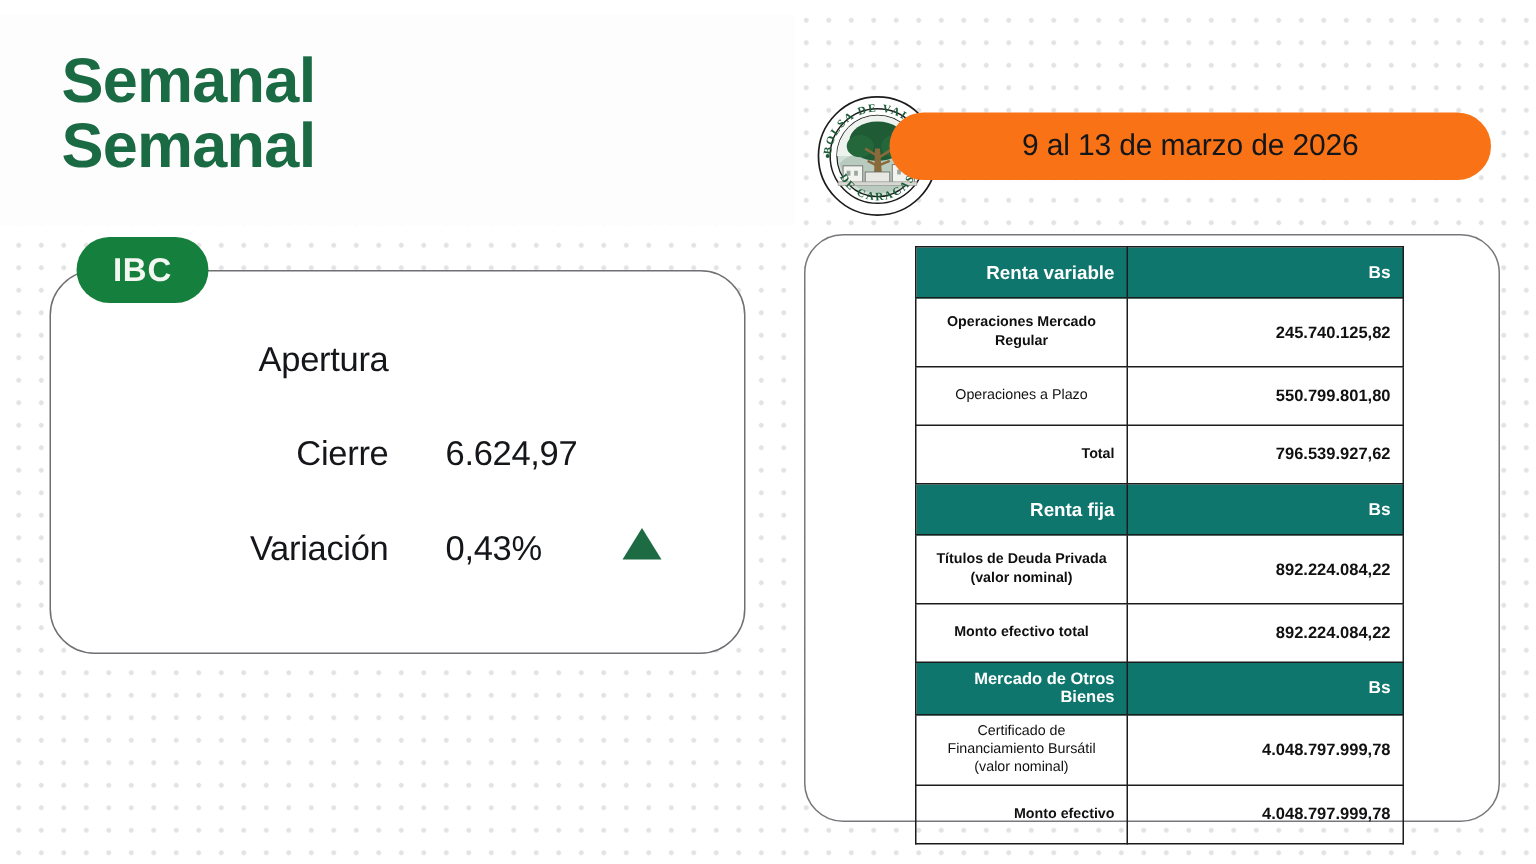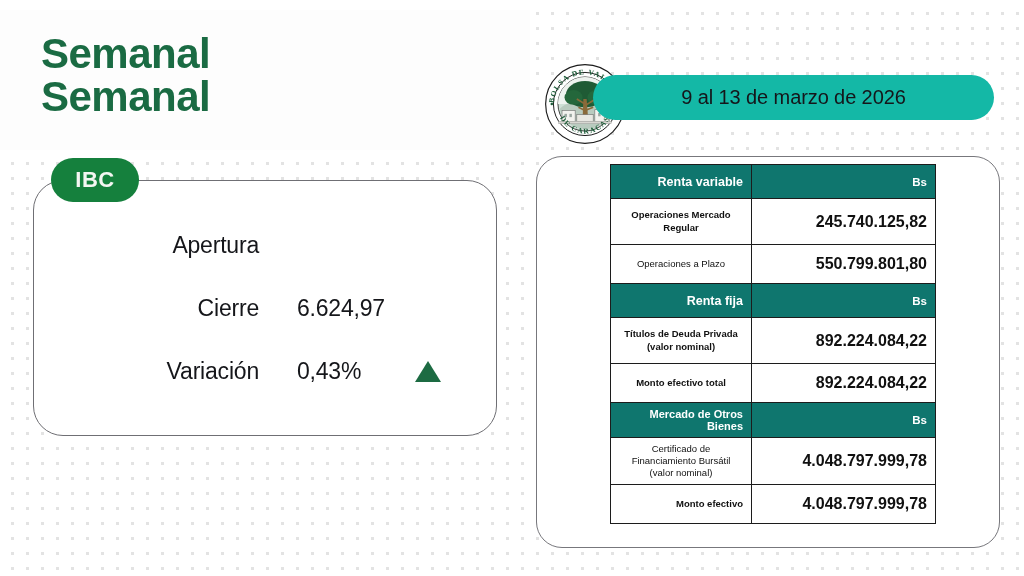--- a/index.html
+++ b/index.html
@@ -74,21 +74,21 @@
     position: absolute;
     left: 33px; top: 180px;
     width: 464px; height: 256px;
     padding: 46px 0 0 0;
     display: flex;
     flex-direction: column;
     gap: 25px;
   }
   .ibc-row {
     display: flex;
-    align-items: center;
+    align-items: flex-start;
     height: 38px;
   }
   .ibc-label {
     width: 232px;
     text-align: right;
     padding-right: 6px;
     font-size: 23px;
     color: #15161a;
     letter-spacing: -0.2px;
   }
@@ -116,21 +116,21 @@
     position: absolute;
     left: 544px; top: 63px;
     width: 82px; height: 82px;
   }
 
   
   #date-banner {
     position: absolute;
     left: 593px; top: 75px;
     width: 401px; height: 45px;
-    background: #14b8a6;
+    background: #f97316;
     border-radius: 23px;
     display: flex;
     align-items: center;
     justify-content: center;
     color: #15161a;
     font-size: 20px;
     letter-spacing: -0.1px;
   }
 
   
@@ -171,21 +171,21 @@
   tr.data-row td.lbl {
     font-size: 9.5px;
     line-height: 1.28;
     color: #101010;
     text-align: center;
     font-weight: bold;
   }
   tr.data-row td.lbl.right { text-align: right; font-weight: bold; }
   tr.data-row td.lbl.normal { font-weight: normal; }
   tr.data-row td.val {
-    font-size: 16px;
+    font-size: 11px;
     font-weight: bold;
     color: #101010;
     text-align: right;
     padding-right: 12px;
   }
   tr.data-row td { height: 39px; }
   tr.data-row.tall td { height: 46px; }
 </style>
 </head>
 <body>
@@ -273,20 +273,24 @@
       <td class="unit">Bs</td>
     </tr>
     <tr class="data-row tall">
       <td class="lbl">Operaciones Mercado Regular</td>
       <td class="val">245.740.125,82</td>
     </tr>
     <tr class="data-row">
       <td class="lbl normal">Operaciones a Plazo</td>
       <td class="val">550.799.801,80</td>
     </tr>
+    <tr class="data-row">
+      <td class="lbl right">Total</td>
+      <td class="val">796.539.927,62</td>
+    </tr>
 
     <tr class="section-head">
       <td class="lbl">Renta fija</td>
       <td class="unit">Bs</td>
     </tr>
     <tr class="data-row tall">
       <td class="lbl">Títulos de Deuda Privada<br>(valor nominal)</td>
       <td class="val">892.224.084,22</td>
     </tr>
     <tr class="data-row">

